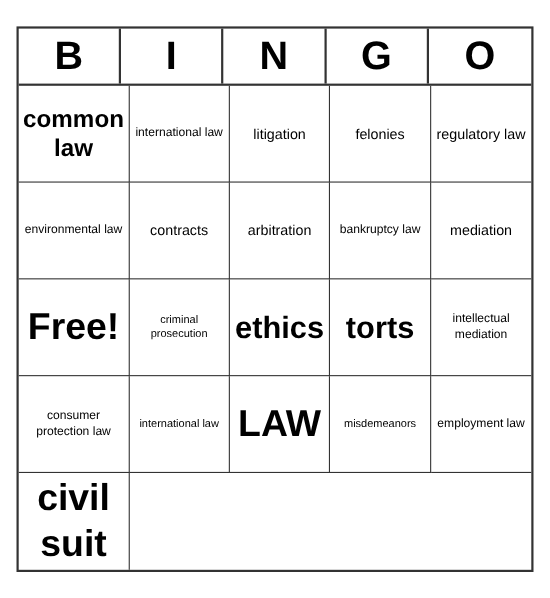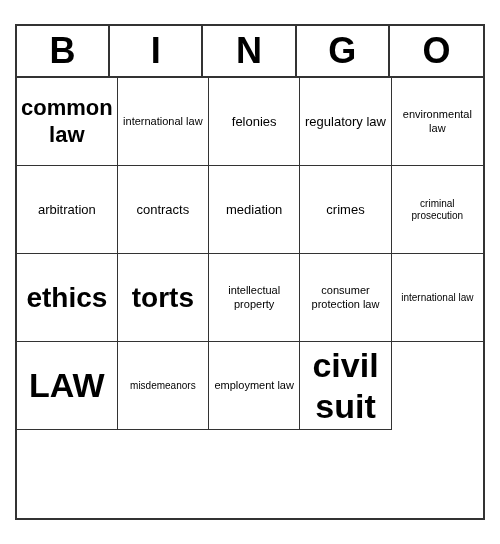--- a/index.html
+++ b/index.html
@@ -107,51 +107,57 @@
       <div class="bingo-header-cell">O</div>
     </div>
   <div class="bingo-grid">
   <div class="bingo-cell">
         <span class="cell-text large">common law</span>
       </div>
       <div class="bingo-cell">
         <span class="cell-text small">international law</span>
       </div>
       <div class="bingo-cell">
+        <span class="cell-text">litigation</span>
+      </div>
+      <div class="bingo-cell">
         <span class="cell-text">felonies</span>
       </div>
       <div class="bingo-cell">
         <span class="cell-text">regulatory law</span>
       </div>
       <div class="bingo-cell">
         <span class="cell-text small">environmental law</span>
       </div>
       <div class="bingo-cell">
+        <span class="cell-text">contracts</span>
+      </div>
+      <div class="bingo-cell">
         <span class="cell-text">arbitration</span>
       </div>
       <div class="bingo-cell">
-        <span class="cell-text">contracts</span>
+        <span class="cell-text small">bankruptcy law</span>
       </div>
       <div class="bingo-cell">
         <span class="cell-text">mediation</span>
       </div>
       <div class="bingo-cell">
-        <span class="cell-text">crimes</span>
+        <span class="cell-text xxlarge">Free!</span>
       </div>
       <div class="bingo-cell">
         <span class="cell-text xsmall">criminal prosecution</span>
       </div>
       <div class="bingo-cell">
         <span class="cell-text xlarge">ethics</span>
       </div>
       <div class="bingo-cell">
         <span class="cell-text xlarge">torts</span>
       </div>
       <div class="bingo-cell">
-        <span class="cell-text small">intellectual property</span>
+        <span class="cell-text small">intellectual mediation</span>
       </div>
       <div class="bingo-cell">
         <span class="cell-text small">consumer protection law</span>
       </div>
       <div class="bingo-cell">
         <span class="cell-text xsmall">international law</span>
       </div>
       <div class="bingo-cell">
         <span class="cell-text xxlarge">LAW</span>
       </div>

